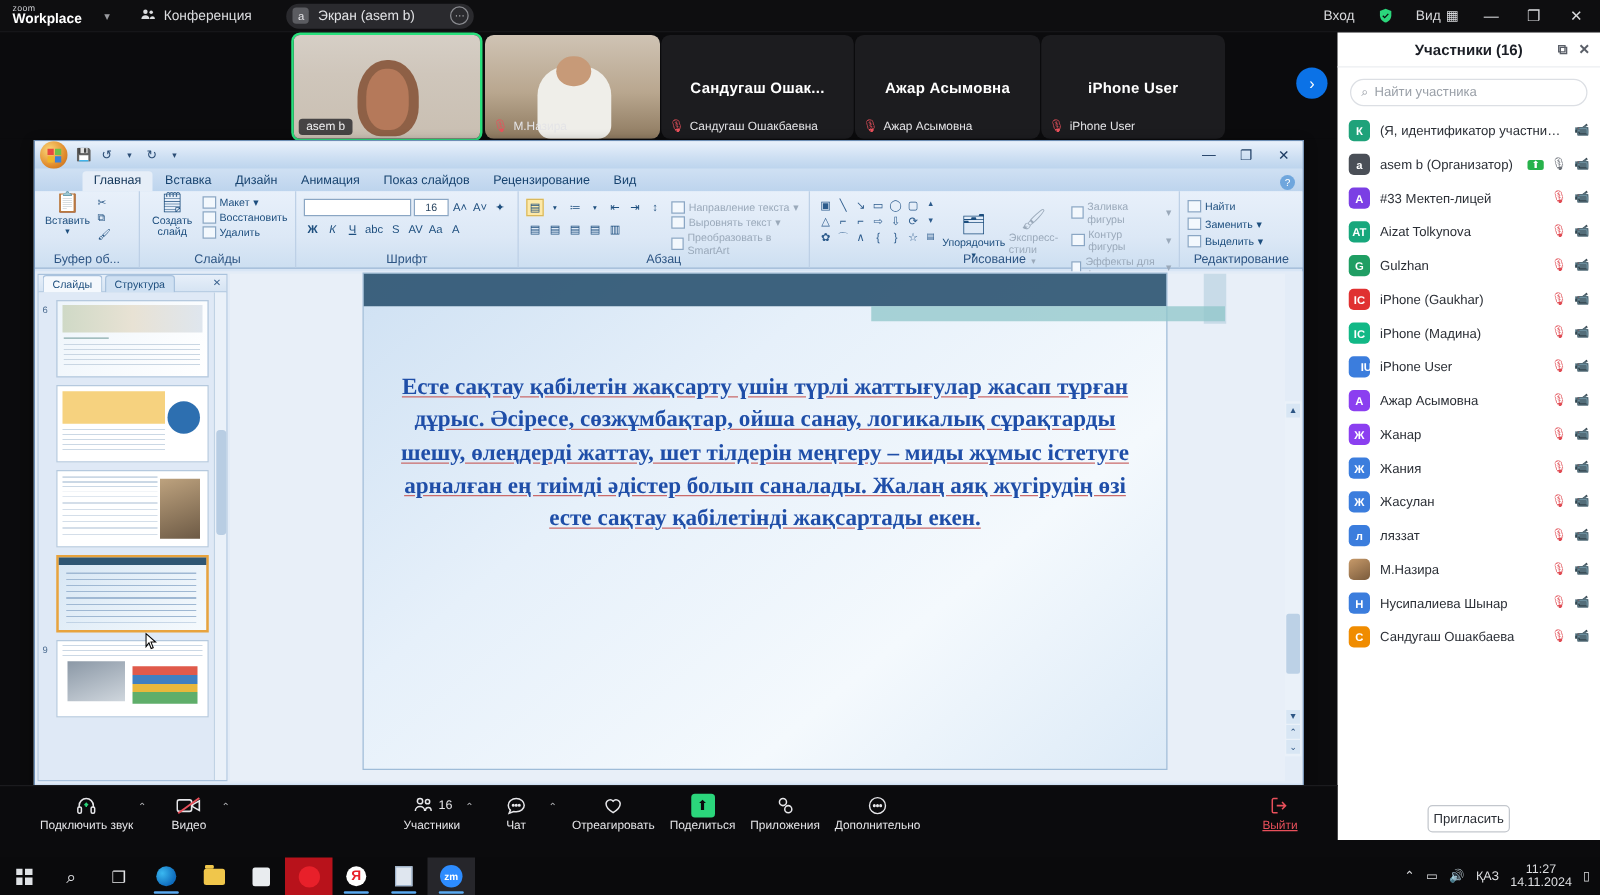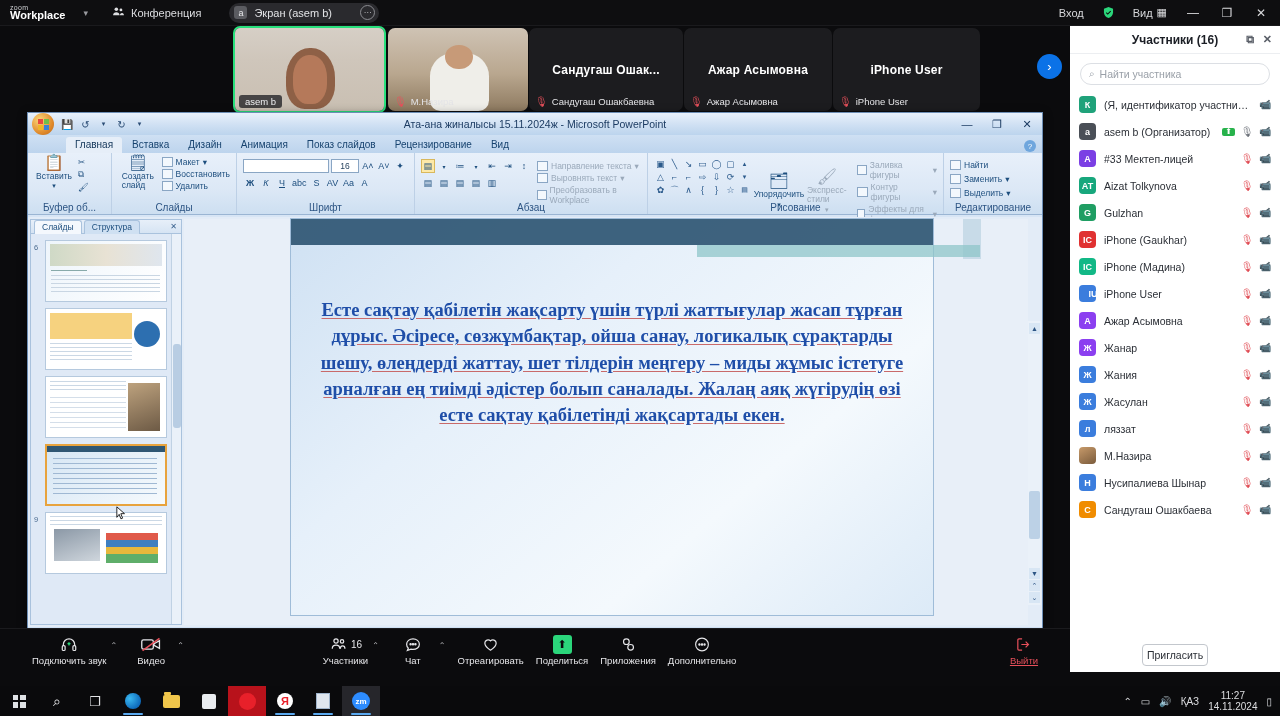--- a/index.html
+++ b/index.html
@@ -553,21 +553,20 @@
             <i style="background:#3b82d6"></i>
           </div>
       </div>
       <div class="qat">
         <span class="qi">💾</span>
         <span class="qi">↺</span>
         <span class="qi" style="font-size:7px">▾</span>
         <span class="qi">↻</span>
         <span class="qi" style="font-size:7px">▾</span>
       </div>
-      <div class="tname">Ата-ана жиналысы 15.11.2024ж - Microsoft PowerPoint</div>
       <div class="wbtns">
         <div class="wb">—</div>
         <div class="wb">❐</div>
         <div class="wb">✕</div>
       </div>
     </div>
 
     <div class="ppt-tabs">
       <div class="ppt-tab active">Главная</div>
       <div class="ppt-tab">Вставка</div>
@@ -594,21 +593,21 @@
             <span class="smallitem">🖌</span>
           </div>
         </div>
         <div class="rlabel">Буфер об...</div>
       </div>
 
       <div class="rgroup" style="width:125px">
         <div class="rinner">
           <div class="bigbtn">
             <span class="glyph">🗒</span>
-            <span style="white-space:pre-line;text-align:left">Создать
+            <span style="white-space:pre-line;text-align:center">Создать
 слайд</span>
           </div>
           <div class="smallcol">
             <span class="smallitem"><i class="sq-ic"></i><span>Макет</span>▾</span>
             <span class="smallitem">
                 <i class="sq-ic"></i>
                 <span>Восстановить</span>
               </span>
             <span class="smallitem">
                 <i class="sq-ic"></i>
@@ -660,21 +659,21 @@
               <span class="fbtn">▤</span>
               <span class="fbtn">▤</span>
               <span class="fbtn">▥</span>
             </div>
           </div>
           <div class="smallcol">
             <span class="smallitem dim"><i class="sq-ic"></i><span>Направление текста</span>▾</span>
             <span class="smallitem dim"><i class="sq-ic"></i><span>Выровнять текст</span>▾</span>
             <span class="smallitem dim">
                 <i class="sq-ic"></i>
-                <span>Преобразовать в Workplace</span>
+                <span>Преобразовать в SmartArt</span>
               </span>
           </div>
         </div>
         <div class="rlabel">Абзац</div>
       </div>
 
       <div class="rgroup" style="width:296px">
         <div style="display:flex;gap:8px;padding-top:3px;">
           <div class="shapegrid">
             <span>▣</span>

